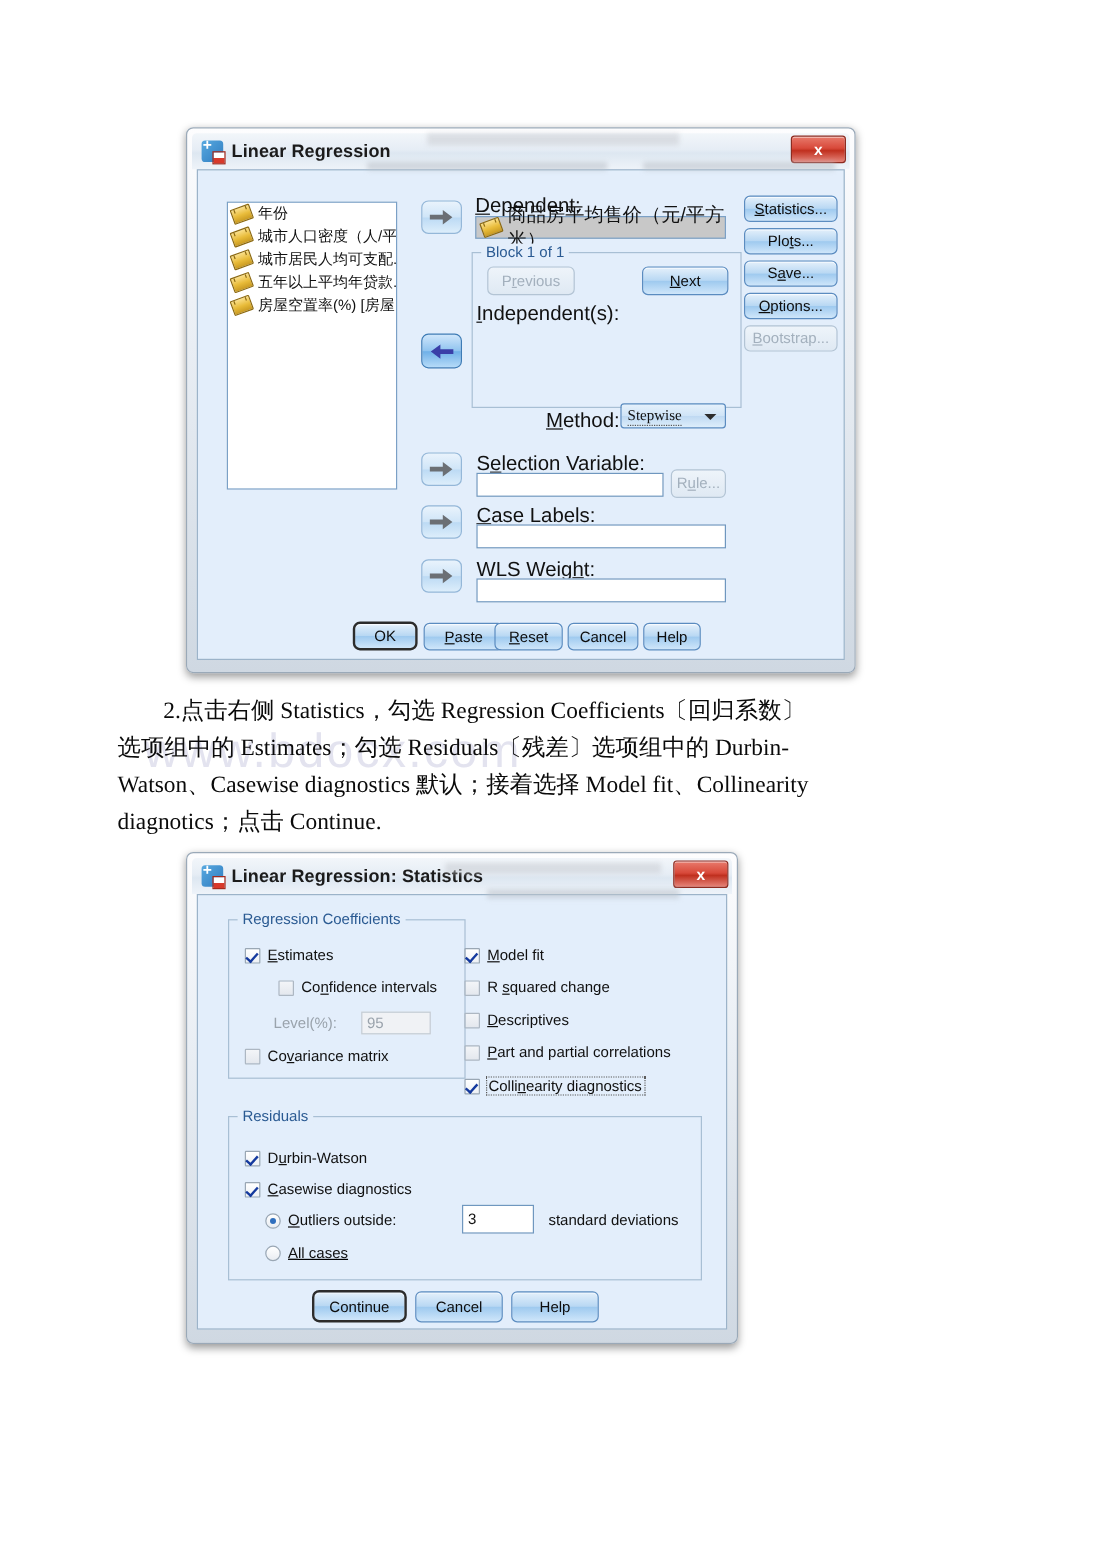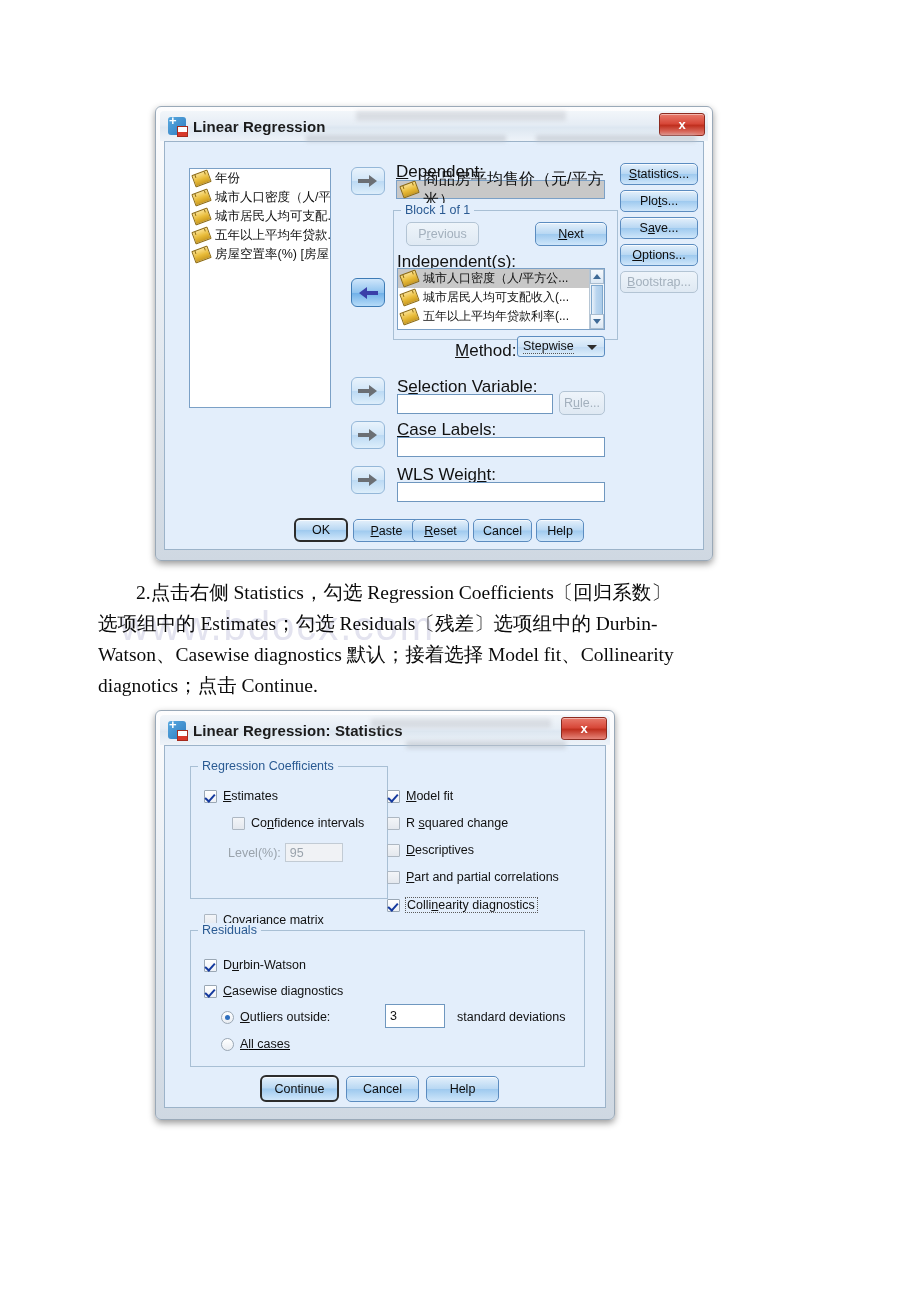--- a/index.html
+++ b/index.html
@@ -322,20 +322,21 @@
     top: 50%;
     margin-top: -2px;
     width: 0; height: 0;
     border-left: 5px solid transparent;
     border-right: 5px solid transparent;
     border-top: 5px solid #2d2d2d;
   }
   .dropdown .ddfocus {
     border-bottom: 1px dotted #555;
     padding-bottom: 0px;
+    font-family: Liberation Serif, serif;
   }
 
   
   .vscroll {
     position: absolute;
     right: 0; top: 0; bottom: 0;
     width: 15px;
     background: #f0f4f8;
     border-left: 1px solid #b7c6d4;
     box-sizing: border-box;
@@ -446,43 +447,20 @@
       <span class="group-title">Block 1 of 1</span>
     </div>
     <div class="btn disabled" style="position:absolute; left:241px; top:80px; width:73px; height:24px;">
       <span>P<u>r</u>evious</span>
     </div>
     <div class="btn" style="position:absolute; left:370px; top:80px; width:72px; height:24px;">
       <span><u>N</u>ext</span>
     </div>
 
     <div class="lbl" style="position:absolute; left:232px; top:110px;"><u>I</u>ndependent(s):</div>
-    <div class="listbox" style="position:absolute; left:232px; top:126px; width:208px; height:62px;">
-      <div class="list-item sel">
-        <span class="var-ico"></span>
-        <span style="font-size:12px;">城市人口密度（人/平方公...</span>
-      </div>
-      <div class="list-item">
-        <span class="var-ico"></span>
-        <span style="font-size:12px;">城市居民人均可支配收入(...</span>
-      </div>
-      <div class="list-item">
-        <span class="var-ico"></span>
-        <span style="font-size:12px;">五年以上平均年贷款利率(...</span>
-      </div>
-      <div class="vscroll">
-        <div class="sbtn">
-            <div class="tri-up"></div>
-          </div>
-        <div class="thumb"></div>
-        <div class="sbtn bottom">
-            <div class="tri-dn"></div>
-          </div>
-      </div>
-    </div>
 
     <div class="arrowbtn active" style="position:absolute; left:186px; top:136px; width:34px; height:29px;">
       <svg width="20" height="14" viewBox="0 0 20 14">
         <path d="M20 5 h-11 v-4 l-8 6 8 6 v-4 h11 z" fill="#3a3fa8"></path>
       </svg>
     </div>
 
     <div class="lbl" style="position:absolute; left:290px; top:199px;"><u>M</u>ethod:</div>
     <div class="dropdown" style="position:absolute; left:352px; top:194px; width:88px; height:21px;">
       <span class="ddfocus">Stepwise</span>
@@ -575,24 +553,24 @@
     </div>
     <div class="cbrow" style="left:39px; top:43px;">
       <span class="cb on"></span>
       <span class="cbtext"><u>E</u>stimates</span>
     </div>
     <div class="cbrow" style="left:39px; top:70px;padding-left:28px;">
       <span class="cb off"></span>
       <span class="cbtext">Co<u>n</u>fidence intervals</span>
     </div>
     <div class="cbrow" style="left:63px; top:97px;">
-      <span class="cbtext" style="color:#9aa3ac; margin-right:4px;">Level(%):</span>
+      <span class="cbtext" style="color:#9aa3ac; margin-right:20px;">Level(%):</span>
       <span class="field" style="width:58px; height:19px; color:#9aa3ac; border:1px solid #c2cbd4; background:#f0f2f5;">95</span>
     </div>
-    <div class="cbrow" style="left:39px; top:127px;margin-top:40px;">
+    <div class="cbrow" style="left:39px; top:127px;">
       <span class="cb off"></span>
       <span class="cbtext">Co<u>v</u>ariance matrix</span>
     </div>
 
     <div class="cbrow" style="left:222px; top:43px;">
       <span class="cb on"></span>
       <span class="cbtext"><u>M</u>odel fit</span>
     </div>
     <div class="cbrow" style="left:222px; top:70px;">
       <span class="cb off"></span>

